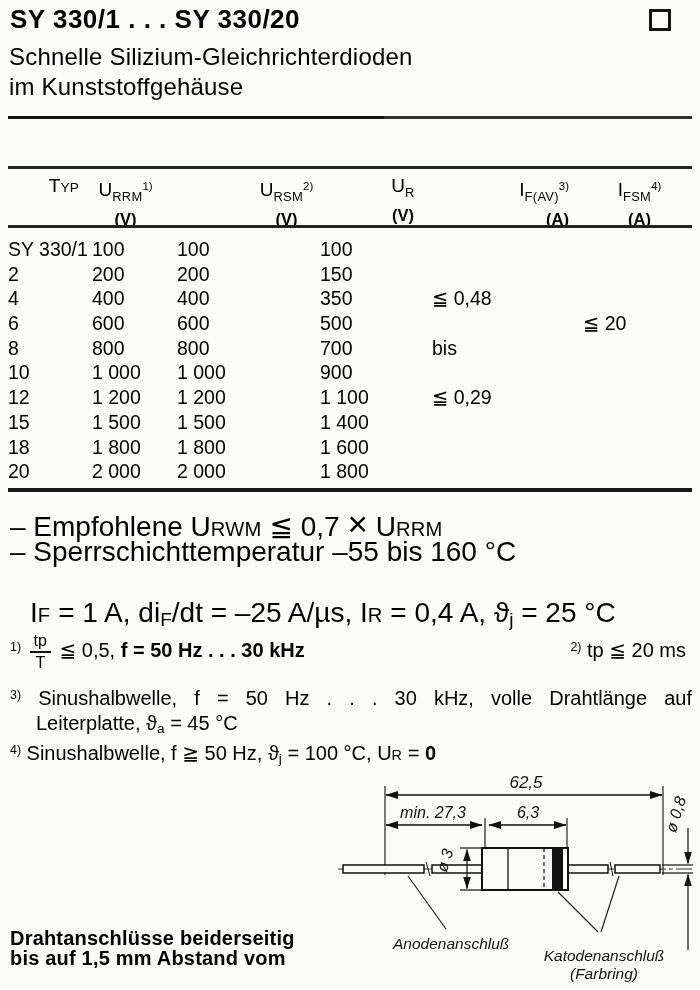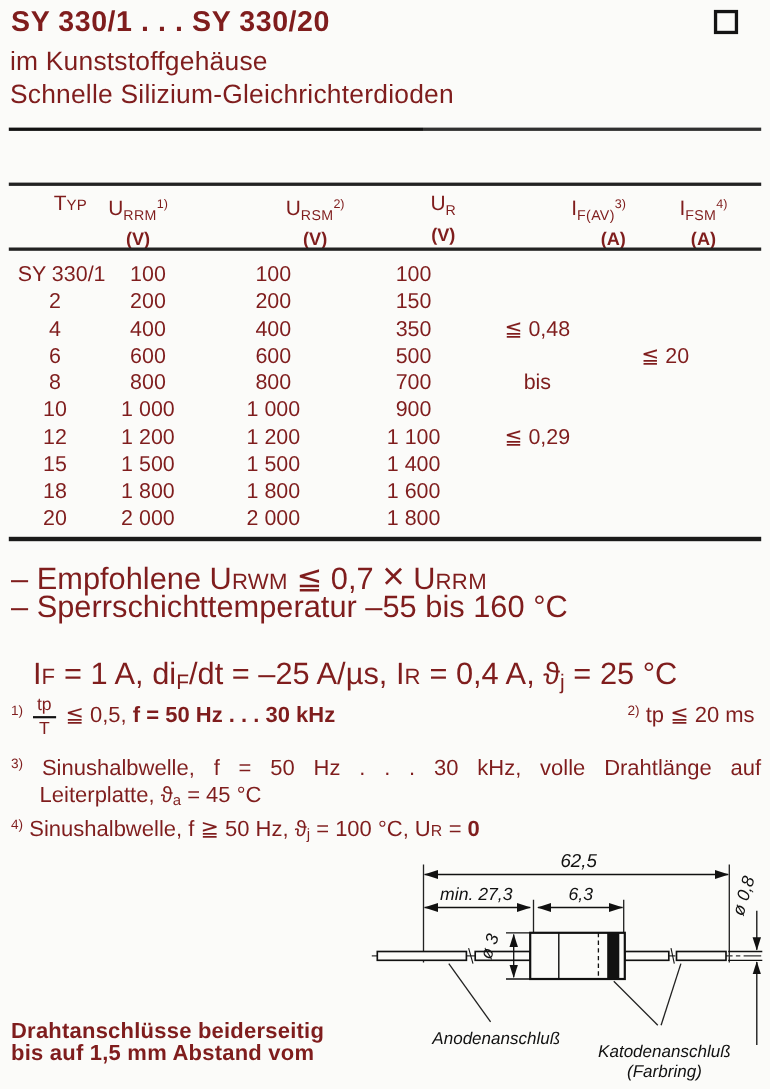--- a/index.html
+++ b/index.html
@@ -1,16 +1,16 @@
 <!DOCTYPE html>
 <html><head>
 <meta charset="utf-8">
 <style>
   html,body{margin:0;padding:0;}
-  .page{position:relative;width:700px;height:990px;background:#fbfbf9;color:#7f1d1d;
+  .page{position:relative;width:700px;height:990px;background:#fbfbf9;color:#000000;
         font-family:"Liberation Sans","DejaVu Sans",sans-serif;overflow:hidden;}
   .abs{position:absolute;}
   .title{left:10px;top:4px;font-size:26px;font-weight:bold;letter-spacing:.5px;white-space:nowrap;}
   .corner-box{left:649px;top:9px;width:16px;height:16px;border:3px solid #141414;background:#fbfbf9;}
   .subtitle{left:9px;top:42px;font-size:24px;line-height:30px;letter-spacing:.2px;}
   .rule{position:absolute;background:#161616;}
   #rule-subtitle{left:8px;top:116px;width:684px;height:3px;background:linear-gradient(to right,#121212 0 55%,#303030 55%);}
   #rule-table-top{left:8px;top:166px;width:684px;height:2.5px;background:#222;}
   #rule-header{left:8px;top:225px;width:684px;height:2.5px;background:#222;}
   #rule-table-bottom{left:8px;top:488px;width:684px;height:3.5px;background:#1a1a1a;}
@@ -22,21 +22,21 @@
   .th:nth-child(4){transform:translateX(27px);}
   .th:nth-child(5){transform:translateX(22px);text-align:right;}
   .th:nth-child(6){transform:translateX(20px);}
   .hsym{display:block;line-height:26px;font-size:19px;}
   .hsym sub{font-size:.68em;letter-spacing:.3px;}
   .hsym sup{font-size:.6em;vertical-align:.55em;}
   .th .unit{display:block;line-height:18px;font-size:16.5px;font-weight:bold;}
   .sg-sc{font-size:.72em;letter-spacing:.3px;}
   .tbody{left:8px;top:238px;width:684px;font-size:19.5px;}
   .trow{display:grid;grid-template-columns:84px 85px 143px 112px 115px 145px;height:24.7px;align-items:baseline;}
-  .td{text-align:center;white-space:nowrap;}
+  .td{text-align:left;white-space:nowrap;}
   .td.c5{padding-right:2px;}
   .td.c6{text-align:left;padding-left:36px;}
   .typ-first{margin-right:-12px;}
   .note{position:absolute;left:10px;font-size:28px;white-space:nowrap;}
   sub{font-size:.7em;}
   .sg-sub{font-size:.68em;vertical-align:-.22em;}
   .sg-sup{font-size:.62em;vertical-align:.5em;}
   .sg-b{font-weight:bold;}
   .sg-x{font-size:1.25em;}
   .frac{display:inline-block;text-align:center;vertical-align:-.55em;line-height:1;margin:0 3px;}
@@ -54,22 +54,22 @@
 </style>
 </head>
 <body>
 
 <div class="page">
 
   <div class="abs title">SY 330/1 . . . SY 330/20</div>
   <div class="abs corner-box"></div>
 
   <div class="abs subtitle">
+    <div>Schnelle Silizium-Gleichrichterdioden</div>
     <div>im Kunststoffgehäuse</div>
-    <div>Schnelle Silizium-Gleichrichterdioden</div>
   </div>
 
   <div class="rule" id="rule-subtitle"></div>
   <div class="rule" id="rule-table-top"></div>
 
   <div class="abs thead">
     <div class="th">
       <span class="hsym"><span>T</span><span class="sg-sc">YP</span></span>
       <span class="unit"></span>
     </div>

